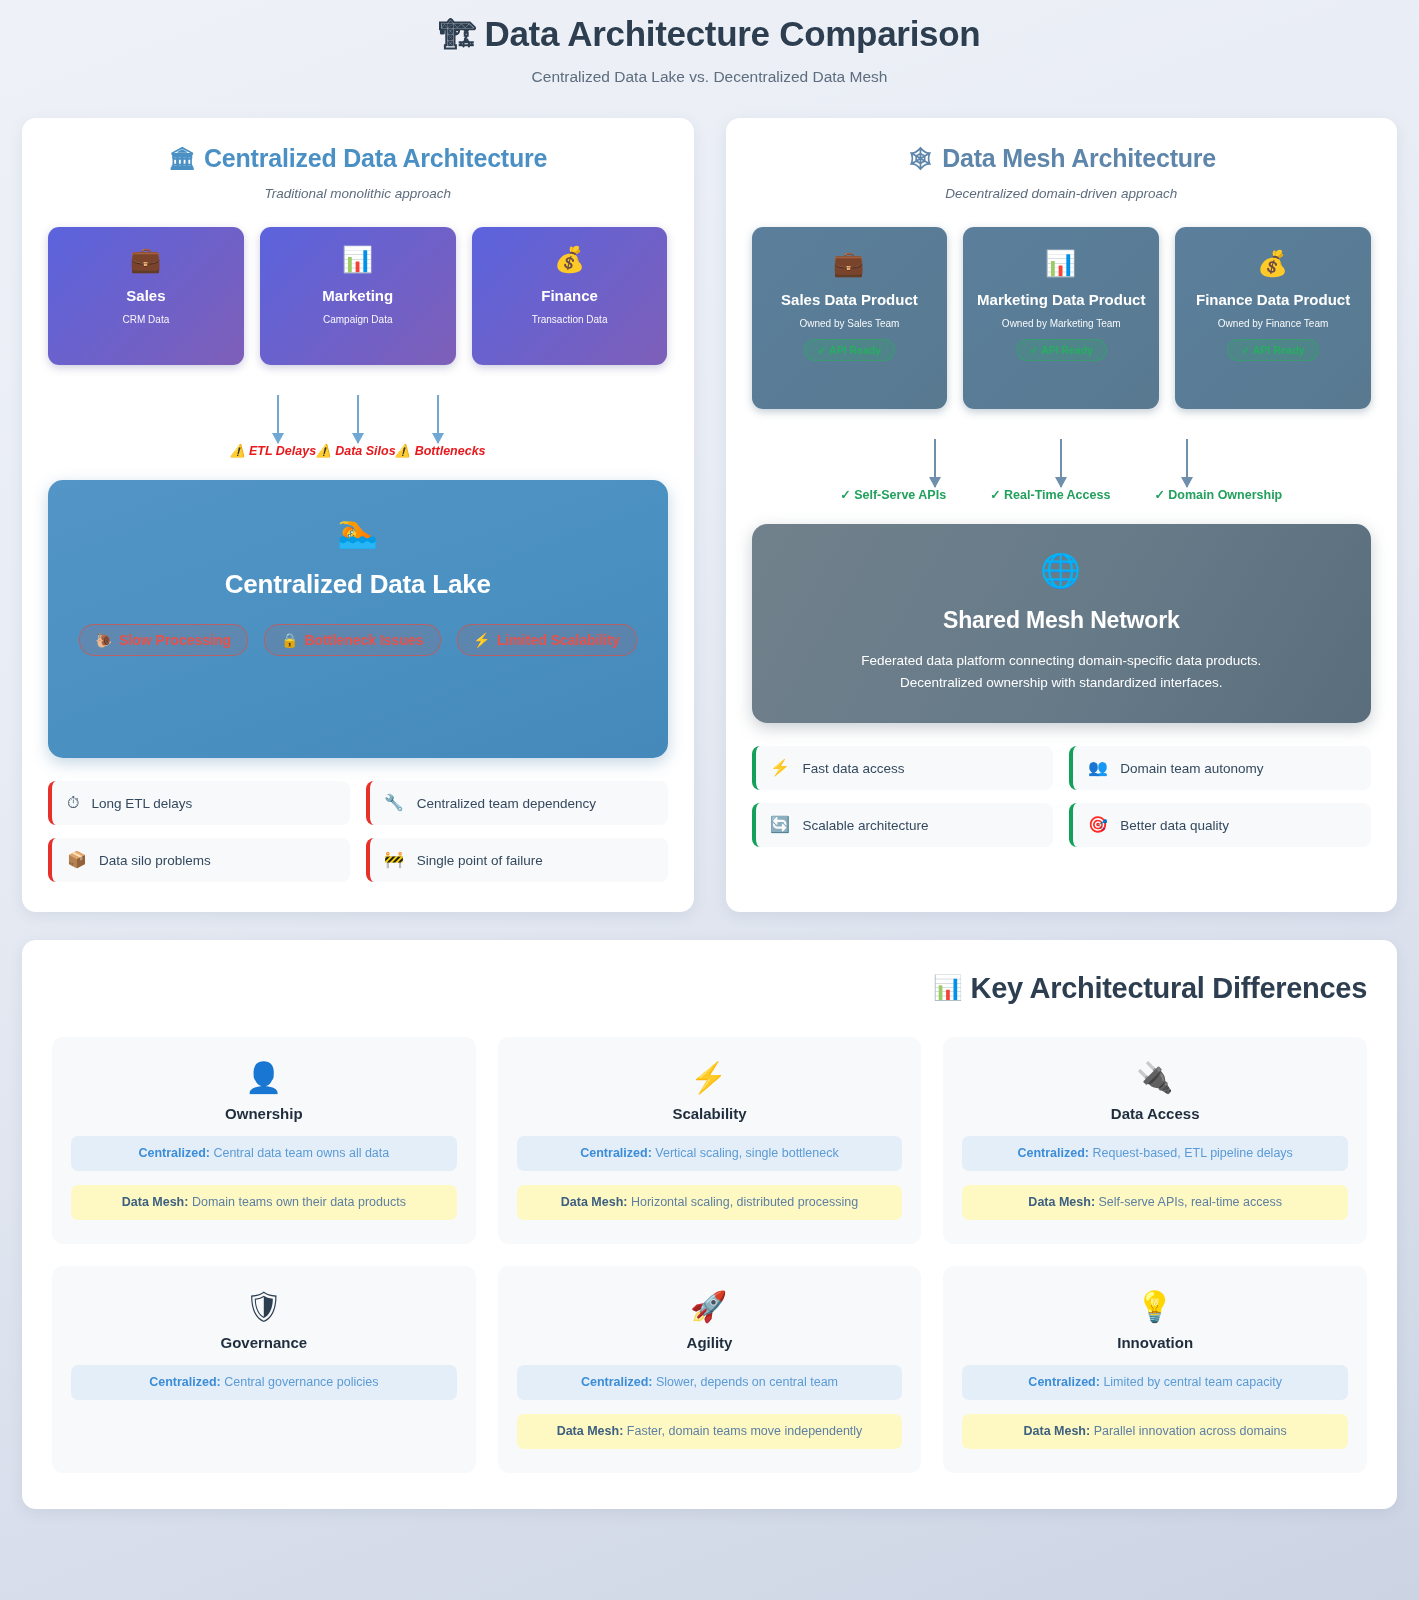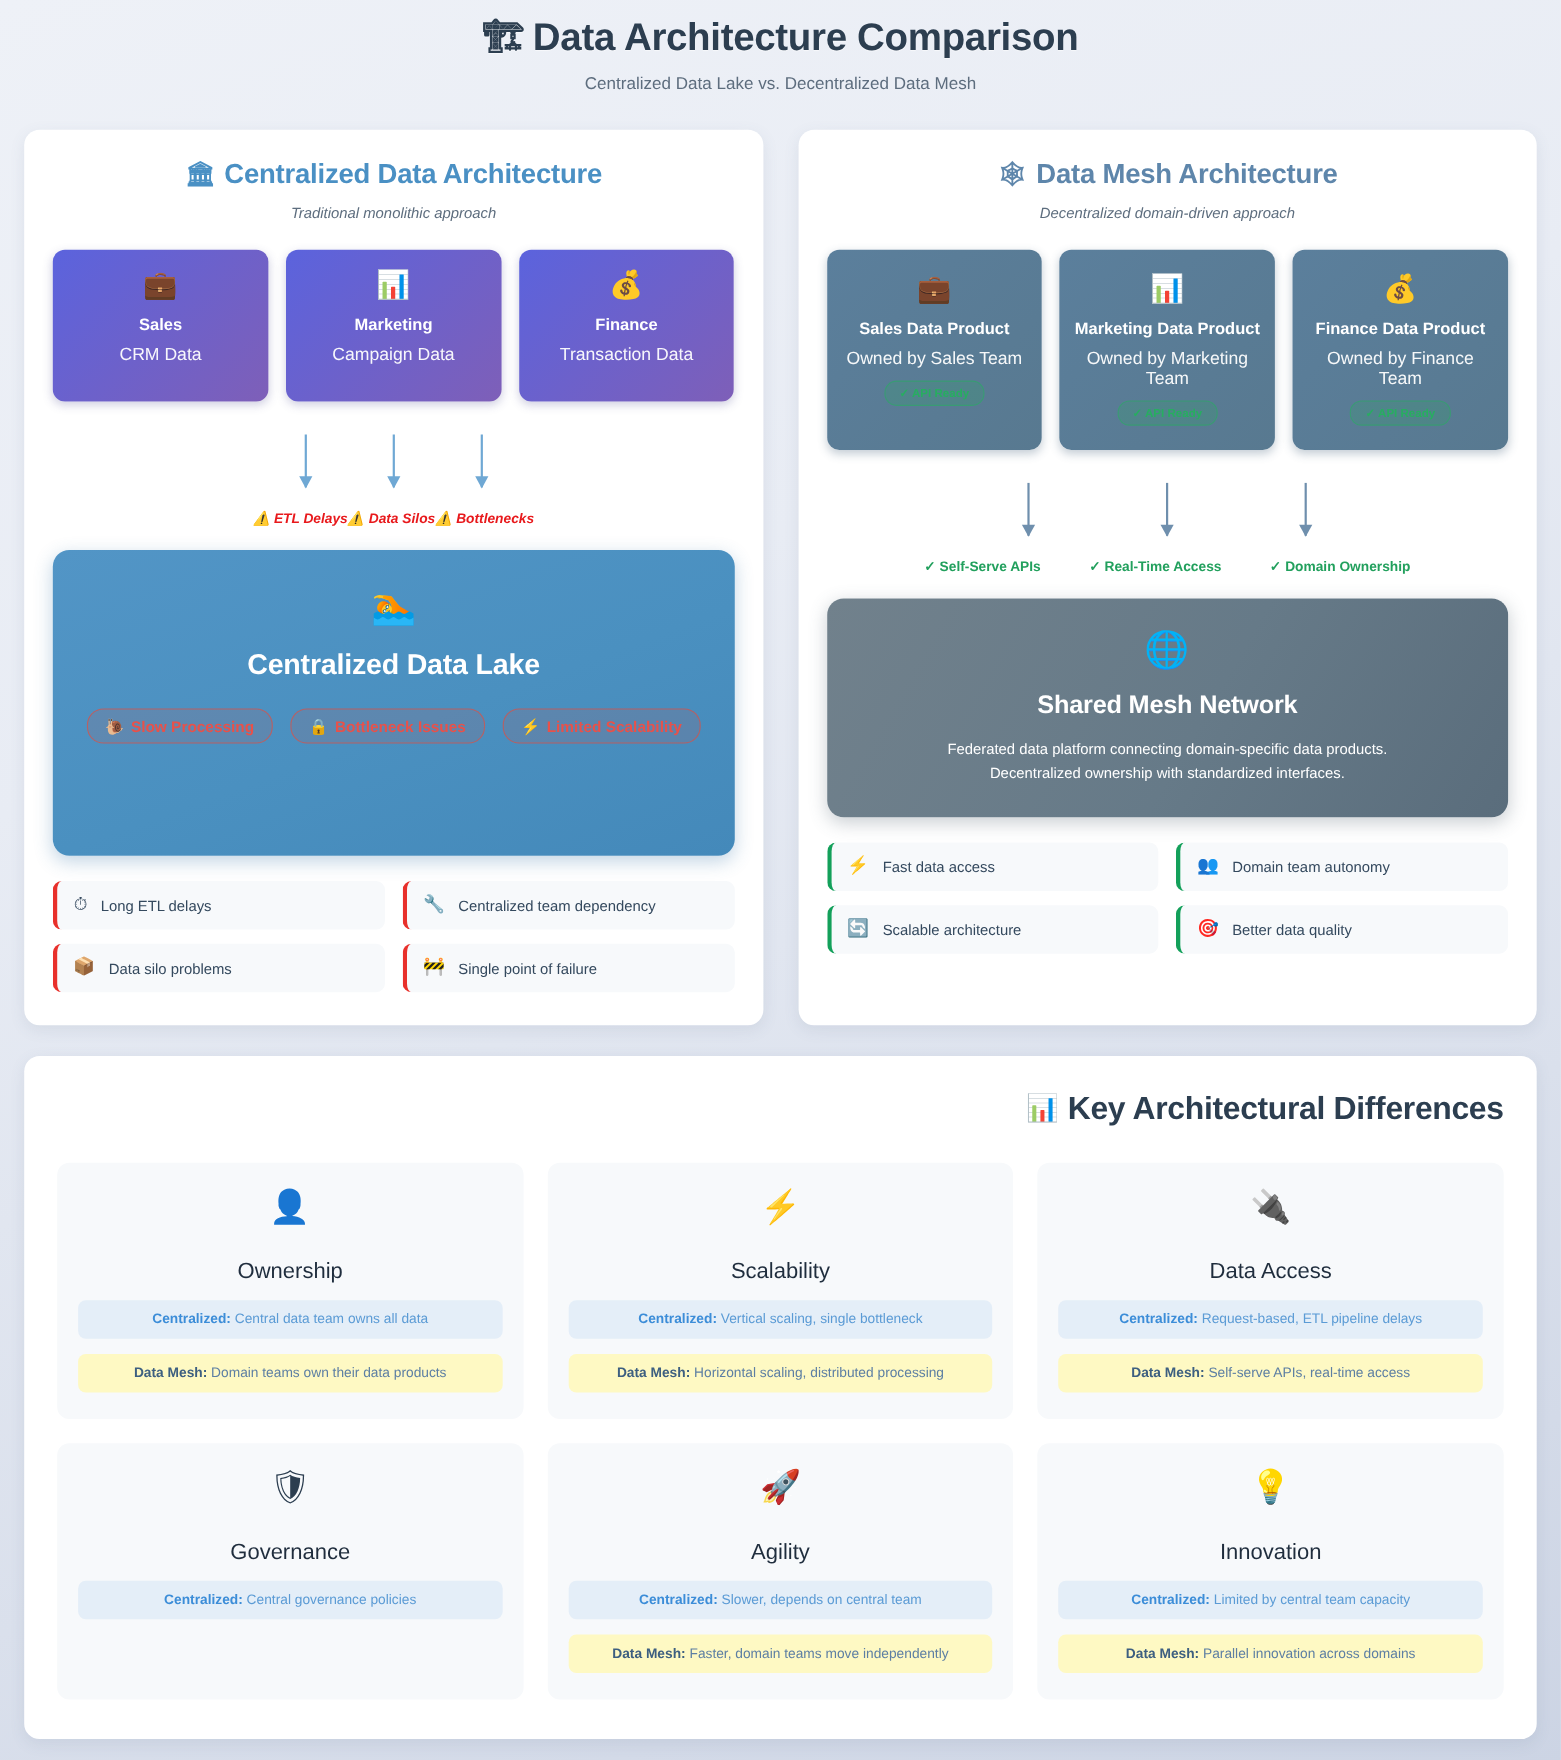--- a/index.html
+++ b/index.html
@@ -72,21 +72,21 @@
   }
   .panel-left .domain-card { background: linear-gradient(135deg, #5b63dd 0%, #7e5fb8 100%); }
   .panel-right .domain-card {
     background: linear-gradient(135deg, #5b7f9c 0%, #587990 100%);
     min-height: 182px;
     padding-top: 24px;
     box-shadow: 0 3px 9px rgba(60,90,115,0.30);
   }
   .domain-icon { font-size: 25px; line-height: 1; margin-bottom: 15px; }
   .domain-name { font-size: 15px; font-weight: bold; margin-bottom: 8px; line-height: 1.25; }
-  .domain-desc { font-size: 16px; opacity: 0.95; }
+  .domain-desc { font-size: 10px; opacity: 0.95; }
   .api-pill {
     margin-top: 10px;
     display: inline-block;
     font-size: 10.5px;
     font-weight: bold;
     color: #27ae60;
     background: rgba(39,174,96,0.20);
     border: 1px solid rgba(39,174,96,0.55);
     border-radius: 11px;
     padding: 4px 13px;
@@ -114,21 +114,21 @@
     left: -5px; bottom: -1px;
     border-left: 6px solid transparent;
     border-right: 6px solid transparent;
     border-top: 11px solid #6fa8d4;
   }
   .panel-right .arrow::after { border-top-color: #6f8fad; }
 
   .flow-labels {
     display: flex;
     justify-content: center;
-    margin-top: 20px;
+    margin-top: 0;
     font-size: 12.5px;
     font-weight: bold;
   }
   .flow-label.warn {
     color: #e8191c;
     font-style: italic;
     white-space: nowrap;
   }
   .flow-label.ok {
     color: #22a05d;
@@ -230,24 +230,24 @@
     margin-top: 32px;
   }
   .diff-card {
     background: #f7f9fb;
     border-radius: 11px;
     padding: 26px 19px 24px;
     text-align: center;
   }
   .diff-icon { font-size: 30px; line-height: 1; }
   .diff-name {
-    font-size: 20px;
-    font-weight: normal;
+    font-size: 15px;
+    font-weight: bold;
     color: #1f2d3d;
-    margin-top: 32px;
+    margin-top: 12px;
   }
   .diff-line {
     border-radius: 7px;
     padding: 9px 4px;
     font-size: 12.5px;
     margin-top: 14px;
     line-height: 1.35;
   }
   .diff-line.centralized { background: #e4eef8; color: #5b9bd5; }
   .diff-line.centralized b { color: #3c8dd8; }

